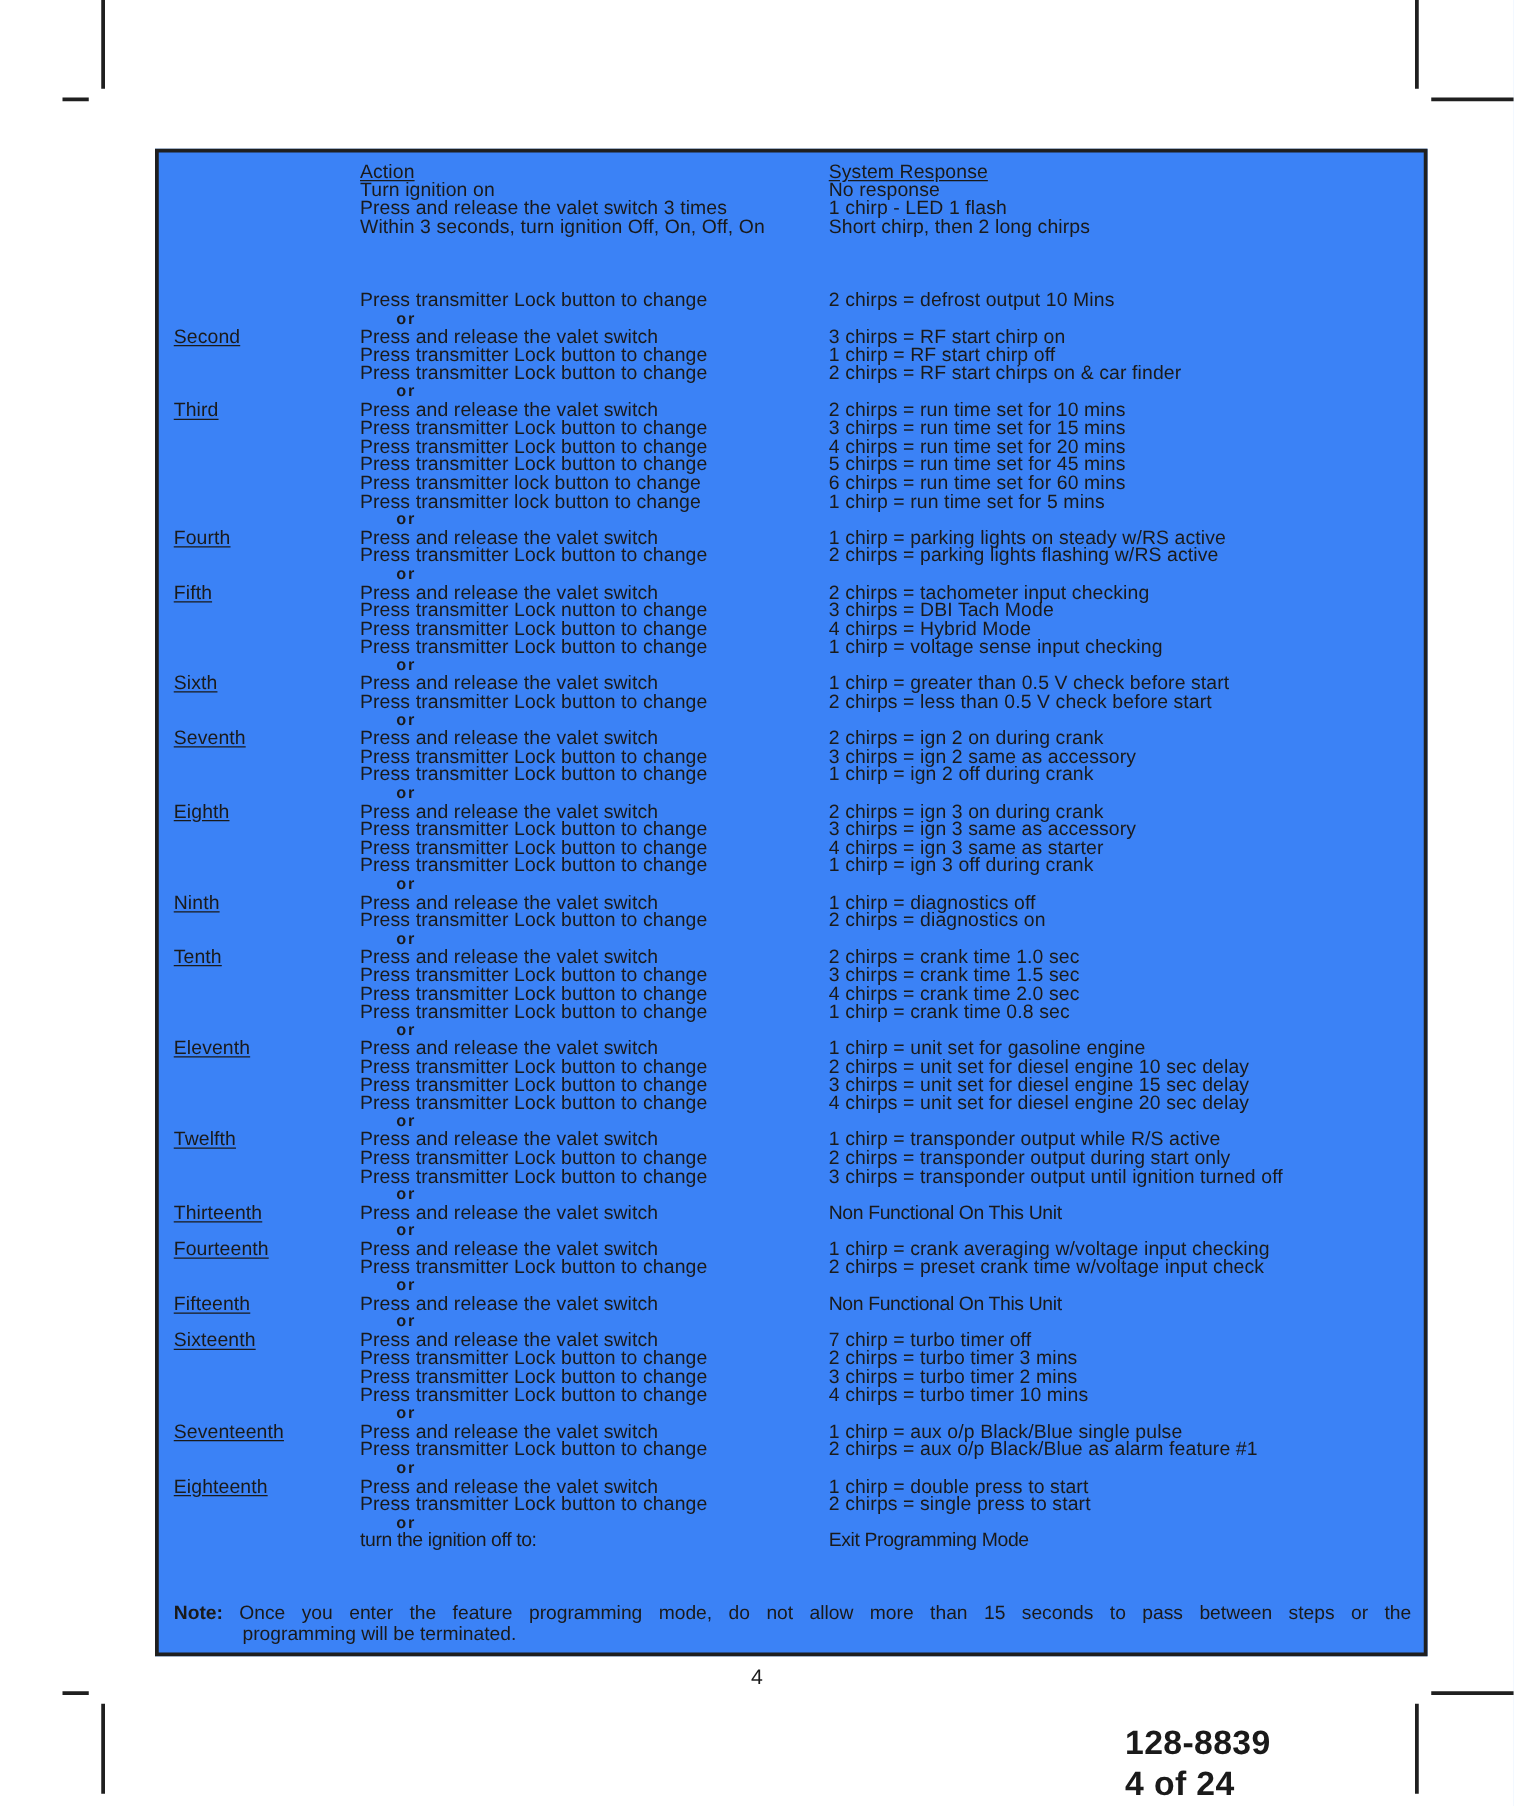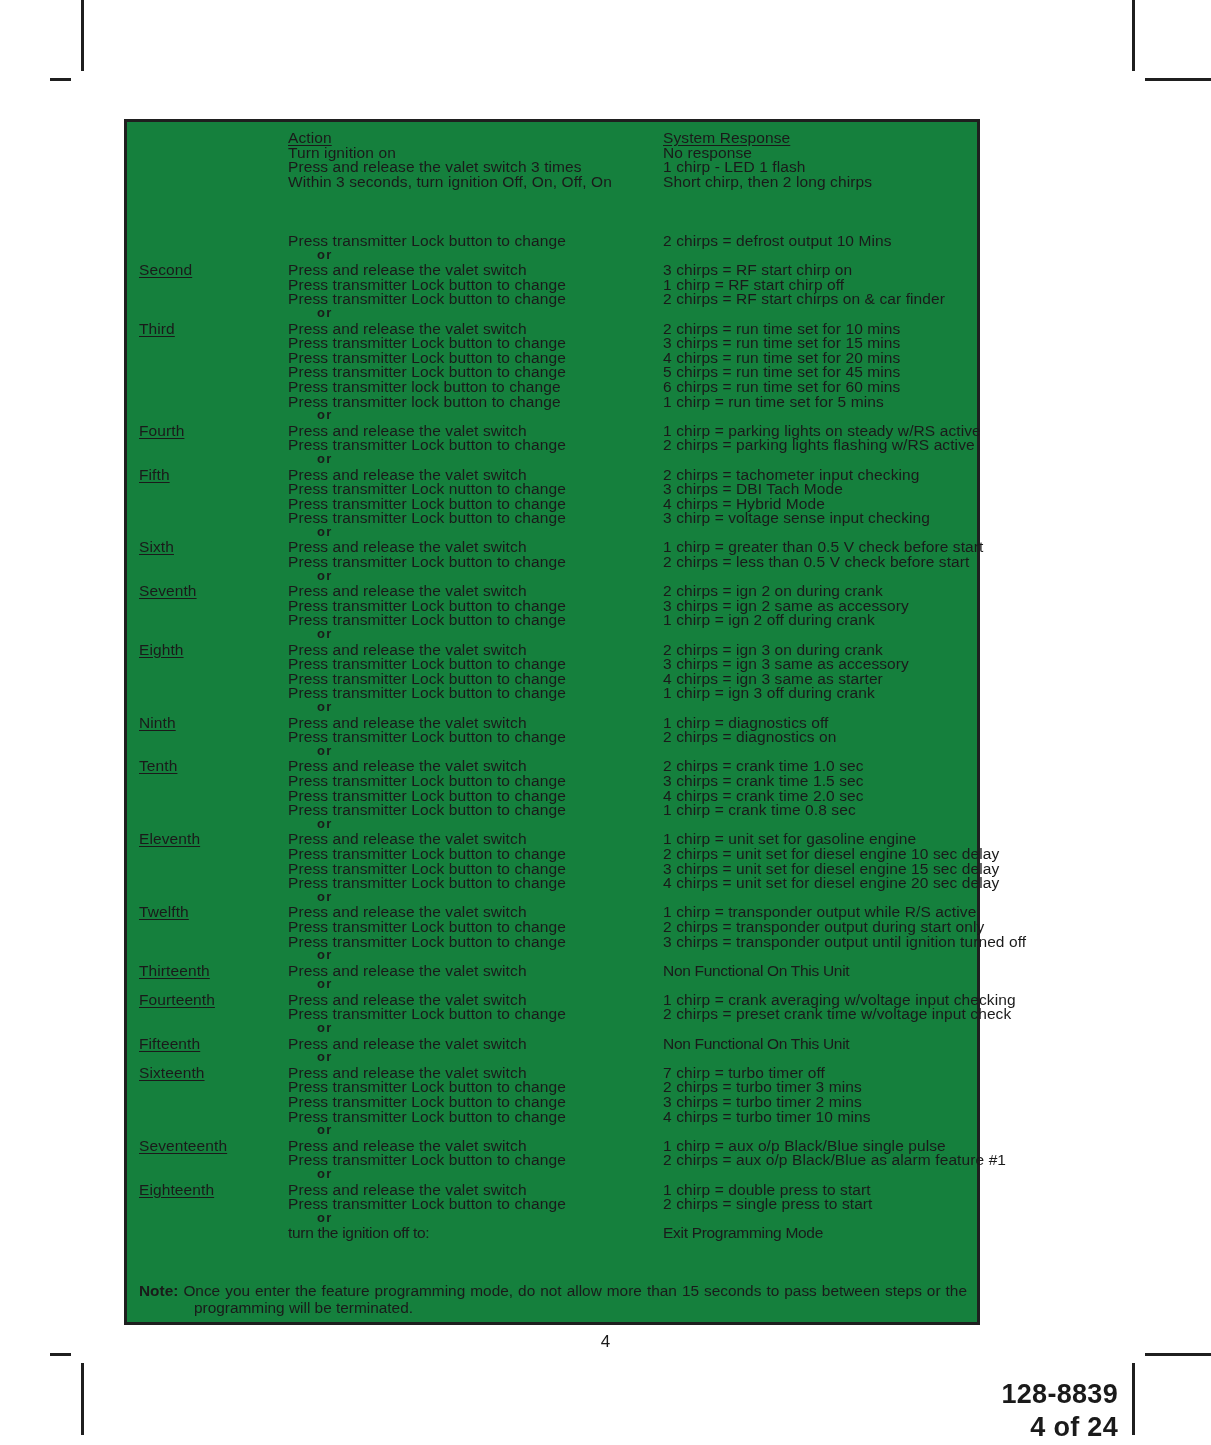--- a/index.html
+++ b/index.html
@@ -25,25 +25,25 @@
   .crop-bl-h { left: 50px;  top: 1353px; width: 21px; height: 3px; }
   .crop-bl-v { left: 81px;  top: 1363px; width: 3px;  height: 72px; }
   .crop-br-v { left: 1132px; top: 1363px; width: 3px; height: 72px; }
   .crop-br-h { left: 1145px; top: 1353px; width: 66px; height: 3px; }
 
   
   #content-box {
     position: absolute;
     left: 124px;
     top: 119px;
-    width: 856px;
+    width: 1018px;
     height: 1206px;
     border: 3px solid #1f1f1f;
     box-sizing: border-box;
-    background: #15803d;
+    background: #3b82f6;
   }
 
   .inner {
     position: relative;
     width: 100%;
     height: 100%;
   }
 
   
   .row {
@@ -142,21 +142,21 @@
     text-align: center;
     font-size: 17px;
   }
 
   
   #footer {
     position: absolute;
     left: 900px;
     top: 1378px;
     width: 218px;
-    text-align: right;
+    text-align: left;
     font-weight: bold;
     font-size: 27px;
     line-height: 33px;
     color: #1a1a1a;
     letter-spacing: 0.3px;
   }
 </style>
 </head>
 <body>
 
@@ -266,21 +266,21 @@
         <div class="row">
           <span class="col-act">Press transmitter Lock nutton to change</span>
           <span class="col-res">3 chirps = DBI Tach Mode</span>
         </div>
         <div class="row">
           <span class="col-act">Press transmitter Lock button to change</span>
           <span class="col-res">4 chirps = Hybrid Mode</span>
         </div>
         <div class="row">
           <span class="col-act">Press transmitter Lock button to change</span>
-          <span class="col-res">3 chirp = voltage sense input checking</span>
+          <span class="col-res">1 chirp = voltage sense input checking</span>
         </div>
         <div class="or-row">
           <span class="orword">or</span>
         </div>
         <div class="row">
           <span class="col-ord underline">Sixth</span>
           <span class="col-act">Press and release the valet switch</span>
           <span class="col-res">1 chirp = greater than 0.5 V check before start</span>
         </div>
         <div class="row">

